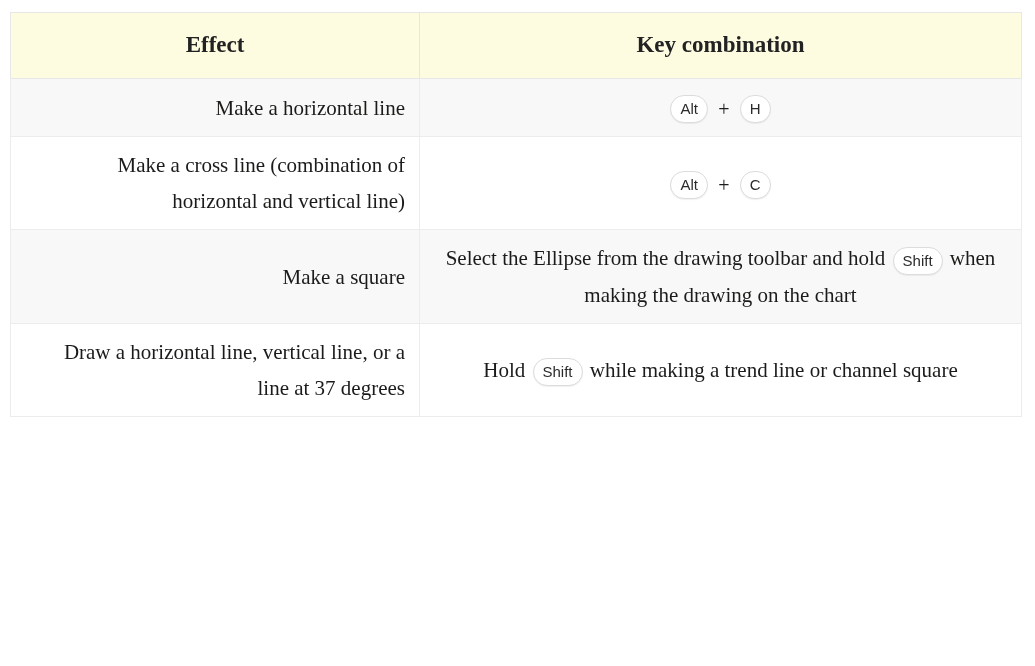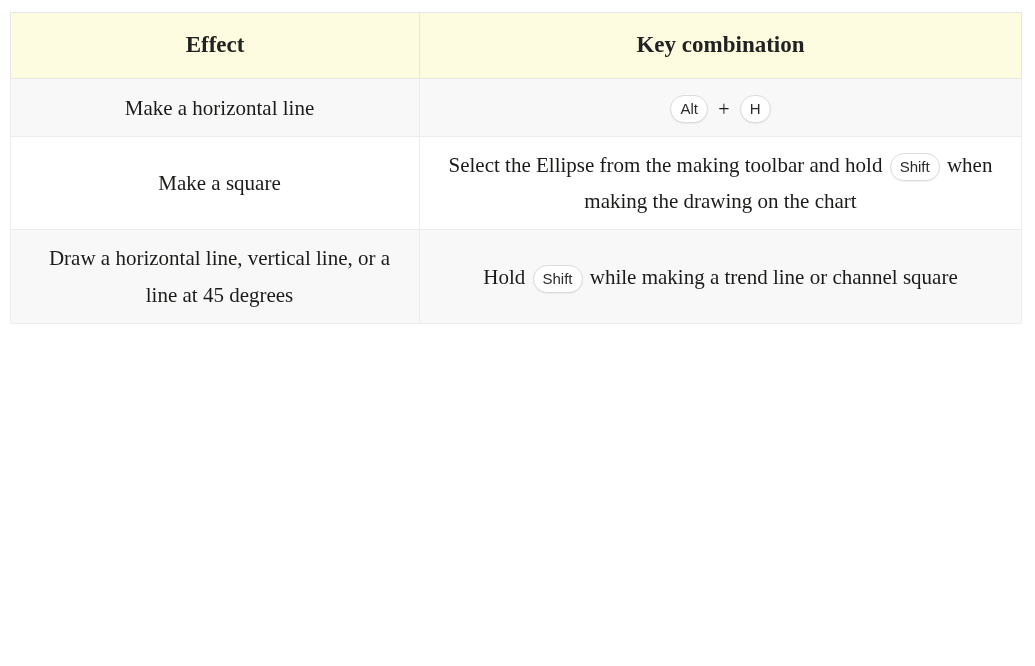--- a/index.html
+++ b/index.html
@@ -52,21 +52,21 @@
     line-height: 1.72;
     color: #1c1b19;
     vertical-align: middle;
     padding: 10px 18px;
   }
 
   tbody tr:nth-child(odd) td { background: #f8f8f8; }
   tbody tr:nth-child(even) td { background: #ffffff; }
 
   td.cell-effect {
-    text-align: center;
+    text-align: right;
     padding-left: 23px;
     padding-right: 14px;
   }
 
   td.cell-keys {
     text-align: center;
     padding-left: 22px;
     padding-right: 22px;
   }
 
@@ -111,22 +111,26 @@
         <th>Effect</th>
         <th>Key combination</th>
       </tr>
     </thead>
     <tbody>
         <tr>
           <td class="cell-effect">Make a horizontal line</td>
           <td class="cell-keys"><span class="keys-line"><span class="kbd">Alt</span> <span class="plus">+</span> <span class="kbd">H</span> </span></td>
         </tr>
         <tr>
-          <td class="cell-effect">Make a square</td>
-          <td class="cell-keys"><span class="keys-line"><span>Select the Ellipse from the making toolbar and hold</span> <span class="kbd">Shift</span> <span>when making the drawing on the chart</span> </span></td>
+          <td class="cell-effect">Make a cross line (combination of horizontal and vertical line)</td>
+          <td class="cell-keys"><span class="keys-line"><span class="kbd">Alt</span> <span class="plus">+</span> <span class="kbd">C</span> </span></td>
         </tr>
         <tr>
-          <td class="cell-effect">Draw a horizontal line, vertical line, or a line at 45 degrees</td>
+          <td class="cell-effect">Make a square</td>
+          <td class="cell-keys"><span class="keys-line"><span>Select the Ellipse from the drawing toolbar and hold</span> <span class="kbd">Shift</span> <span>when making the drawing on the chart</span> </span></td>
+        </tr>
+        <tr>
+          <td class="cell-effect">Draw a horizontal line, vertical line, or a line at 37 degrees</td>
           <td class="cell-keys"><span class="keys-line"><span>Hold</span> <span class="kbd">Shift</span> <span>while making a trend line or channel square</span> </span></td>
         </tr>
       </tbody>
   </table>
 </div>
 
 </body></html>

